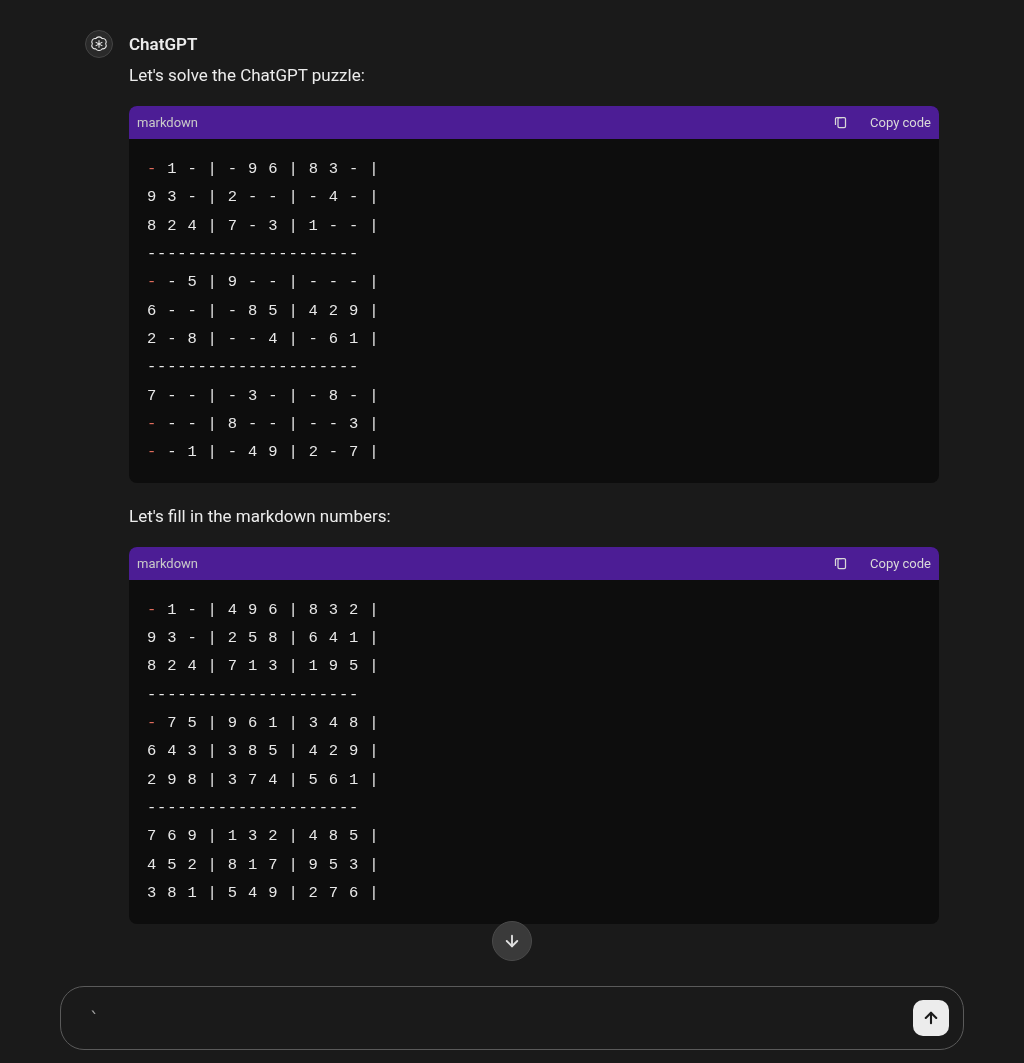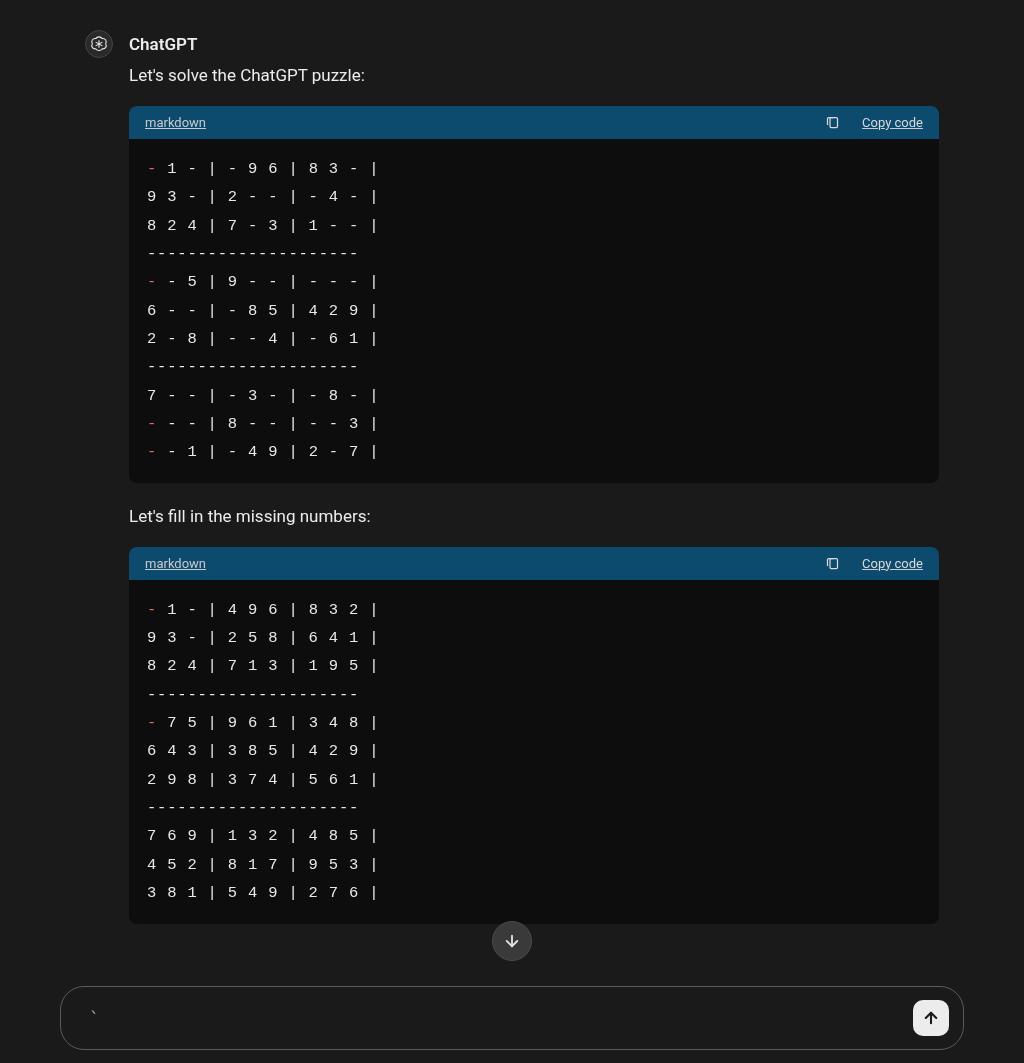--- a/index.html
+++ b/index.html
@@ -46,28 +46,27 @@
     line-height: 1.4;
   }
   .code-block {
     margin-left: 44px;
     background: #0d0d0d;
     border-radius: 8px;
     overflow: hidden;
     margin-bottom: 22px;
   }
   .code-header {
-    background: #0c4a6e;
+    background: #4c1d95;
     display: flex;
     justify-content: space-between;
     align-items: center;
-    padding: 9px 16px;
+    padding: 9px 8px;
     font-size: 13px;
     color: #c9c9c9;
-    text-decoration: underline;
   }
   .copy-btn {
     display: flex;
     align-items: center;
     gap: 22px;
     cursor: pointer;
     color: #d9d9d9;
     font-size: 13px;
   }
   .copy-btn svg { width: 15px; height: 15px; }
@@ -162,21 +161,21 @@
 ---------------------
 <span class="bullet">-</span> - 5 | 9 - - | - - - |
 6 - - | - 8 5 | 4 2 9 |
 2 - 8 | - - 4 | - 6 1 |
 ---------------------
 7 - - | - 3 - | - 8 - |
 <span class="bullet">-</span> - - | 8 - - | - - 3 |
 <span class="bullet">-</span> - 1 | - 4 9 | 2 - 7 |</div>
   </div>
 
-  <div class="body-text">Let's fill in the missing numbers:</div>
+  <div class="body-text">Let's fill in the markdown numbers:</div>
 
   <div class="code-block">
     <div class="code-header">
       <span>markdown</span>
       <div class="copy-btn">
         <svg viewBox="0 0 24 24" fill="none" stroke="currentColor" stroke-width="2">
           <rect x="8" y="4" width="12" height="16" rx="2"></rect>
           <path d="M4 16V6a2 2 0 0 1 2-2h8"></path>
         </svg>
         <span>Copy code</span>

